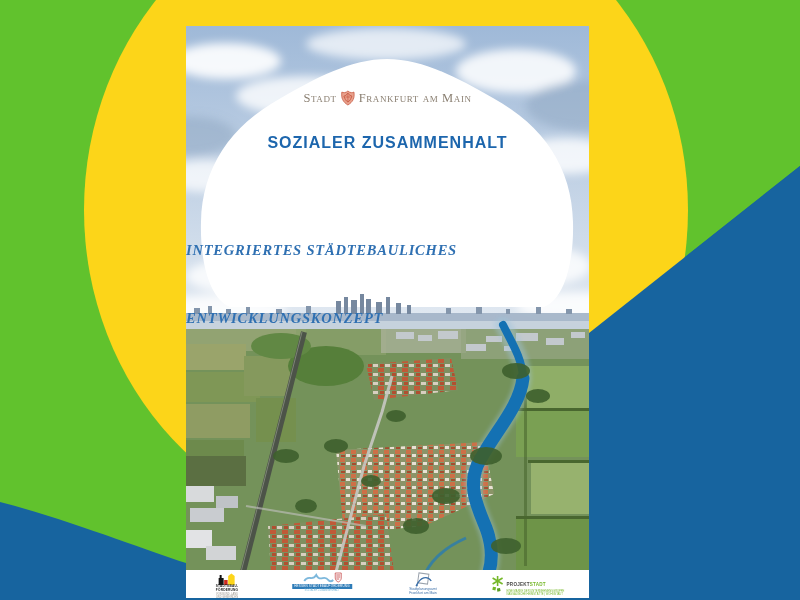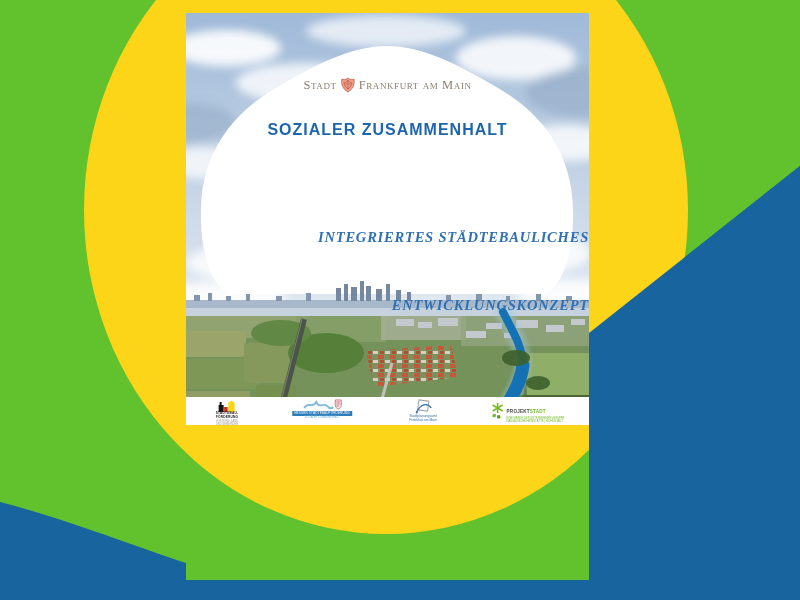--- a/index.html
+++ b/index.html
@@ -1,29 +1,29 @@
 <!DOCTYPE html>
 <html><head>
 <meta charset="utf-8">
 <style>
   html,body{margin:0;padding:0;}
   body{width:800px;height:600px;overflow:hidden;font-family:"Liberation Sans",sans-serif;}
   .stage{position:relative;width:800px;height:600px;}
   .bg-svg{position:absolute;left:0;top:0;}
   
-  .page{position:absolute;left:186px;top:13px;width:403px;height:412px;background:#0f172a;overflow:hidden;}
+  .page{position:absolute;left:186px;top:26px;width:403px;height:572px;background:#0f172a;overflow:hidden;}
   .photo-svg{position:absolute;left:0;top:0;}
   .cover-text{position:absolute;inset:0;pointer-events:none;}
   .publisher{position:absolute;top:64px;left:50%;transform:translateX(-50%);display:flex;align-items:center;gap:4px;
     font-family:"Liberation Serif",serif;font-variant:small-caps;color:#8a7f71;font-size:12.5px;letter-spacing:.6px;white-space:nowrap;}
   .kicker{position:absolute;top:108px;left:50%;transform:translateX(-50%);font-weight:bold;font-size:16px;
     letter-spacing:1px;color:#1d66ad;white-space:nowrap;}
   .big-title{position:absolute;top:112px;left:50%;transform:translateX(-52%);font-weight:bold;font-size:100px;
     line-height:1;letter-spacing:-5px;color:#1e6bb0;-webkit-text-stroke:2px #1e6bb0;white-space:nowrap;}
-  .subtitle{position:absolute;left:0;right:0;text-align:right;font-family:"Liberation Serif",serif;
+  .subtitle{position:absolute;left:0;right:0;text-align:left;font-family:"Liberation Serif",serif;
     font-style:italic;font-weight:bold;font-size:14.5px;letter-spacing:.8px;color:#2f70b2;white-space:nowrap;}
   .sub1{top:216px;} .sub2{top:236px;margin-top:48px;}
   
   .logo-strip{position:absolute;left:0;bottom:0;width:403px;height:28px;background:#fff;}
   .logo{position:absolute;top:2px;display:flex;flex-direction:column;align-items:center;transform:translateX(-50%);}
   .logo-row{display:flex;align-items:center;gap:2px;}
   .t-bk{font-size:3.2px;line-height:3.6px;font-weight:bold;color:#1a1a1a;text-align:center;letter-spacing:.2px;}
   .t-gy{font-size:2.6px;line-height:3px;color:#9a948c;text-align:center;}
   .t-bl{font-size:3.4px;line-height:4px;color:#3a6ea8;text-align:center;}
   .t-banner{background:#2e7cb8;color:#fff;font-size:3px;line-height:5px;padding:0 2px;letter-spacing:.2px;white-space:nowrap;}

